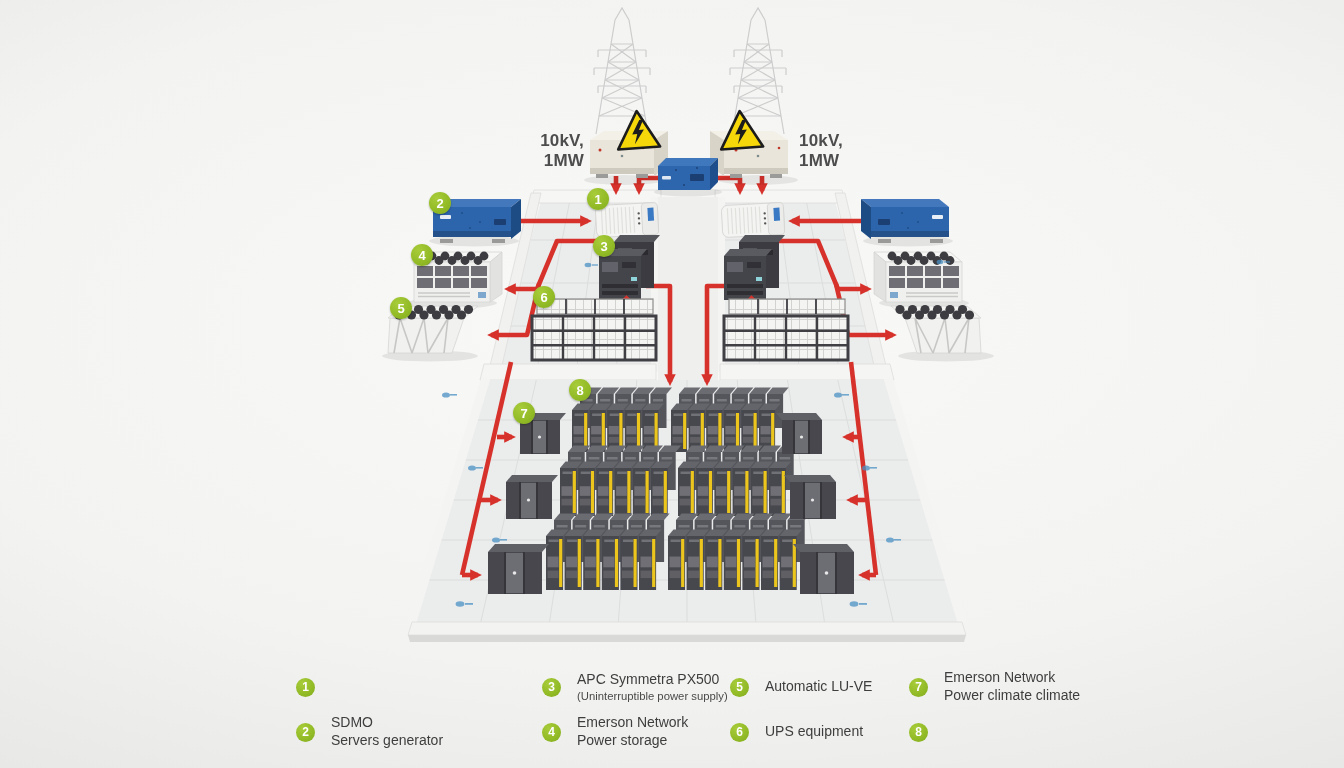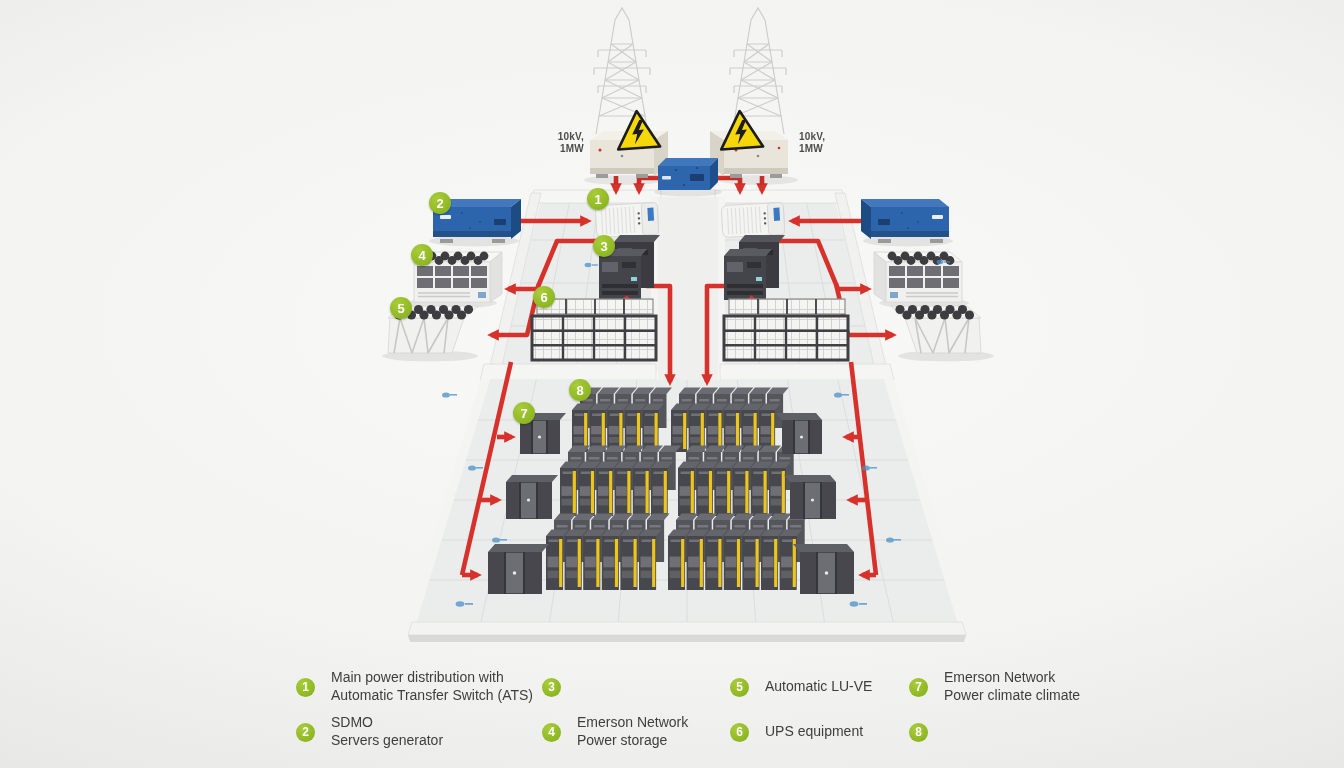--- a/index.html
+++ b/index.html
@@ -3,21 +3,21 @@
 <meta charset="utf-8">
 <style>
   html,body{margin:0;padding:0;}
   .stage{
     position:relative;width:1344px;height:768px;overflow:hidden;
     background:radial-gradient(115% 90% at 50% 42%, #f9f9f8 0%, #f3f3f2 50%, #e7e7e6 80%, #d9d9d8 100%);
     font-family:"Liberation Sans", sans-serif;
   }
   .stage svg{position:absolute;left:0;top:0;}
   .feed-label{
-    position:absolute;color:#4d4d4d;font-size:10px;font-weight:700;
+    position:absolute;color:#4d4d4d;font-size:17px;font-weight:700;
     line-height:1.18;letter-spacing:.2px;
   }
   .feed-label.right{text-align:left;}
   .feed-label.left{text-align:right;}
   .marker{
     position:absolute;width:22px;height:22px;border-radius:50%;
     background:radial-gradient(circle at 35% 28%, #a8cc3a 0%, #93bc27 55%, #83ab1e 100%);
     color:#fff;font-size:13px;font-weight:700;display:flex;align-items:center;justify-content:center;
     box-shadow:0 1px 2px rgba(0,0,0,.28);
   }
@@ -794,34 +794,34 @@
 <div class="marker" style="left:593px;top:235px;">3</div>
 <div class="marker" style="left:411px;top:244px;">4</div>
 <div class="marker" style="left:390px;top:297px;">5</div>
 <div class="marker" style="left:533px;top:286px;">6</div>
 <div class="marker" style="left:513px;top:402px;">7</div>
 <div class="marker" style="left:569px;top:379px;">8</div>
 
 <div>
   <div class="legend-item" style="left:296px;top:668px;">
     <div class="legend-num">1</div>
-    <div class="legend-text">
-          <span>Main power distribution with</span>
-          <span>Automatic Transfer Switch (ATS)</span>
-        </div>
   </div>
   <div class="legend-item" style="left:296px;top:713px;">
     <div class="legend-num">2</div>
     <div class="legend-text">
           <span>SDMO</span>
           <span>Servers generator</span>
         </div>
   </div>
   <div class="legend-item" style="left:542px;top:668px;">
     <div class="legend-num">3</div>
+    <div class="legend-text">
+          <span>APC Symmetra PX500</span>
+          <span class="sub">(Uninterruptible power supply)</span>
+        </div>
   </div>
   <div class="legend-item" style="left:542px;top:713px;">
     <div class="legend-num">4</div>
     <div class="legend-text">
           <span>Emerson Network</span>
           <span>Power storage</span>
         </div>
   </div>
   <div class="legend-item" style="left:730px;top:668px;">
     <div class="legend-num">5</div>

